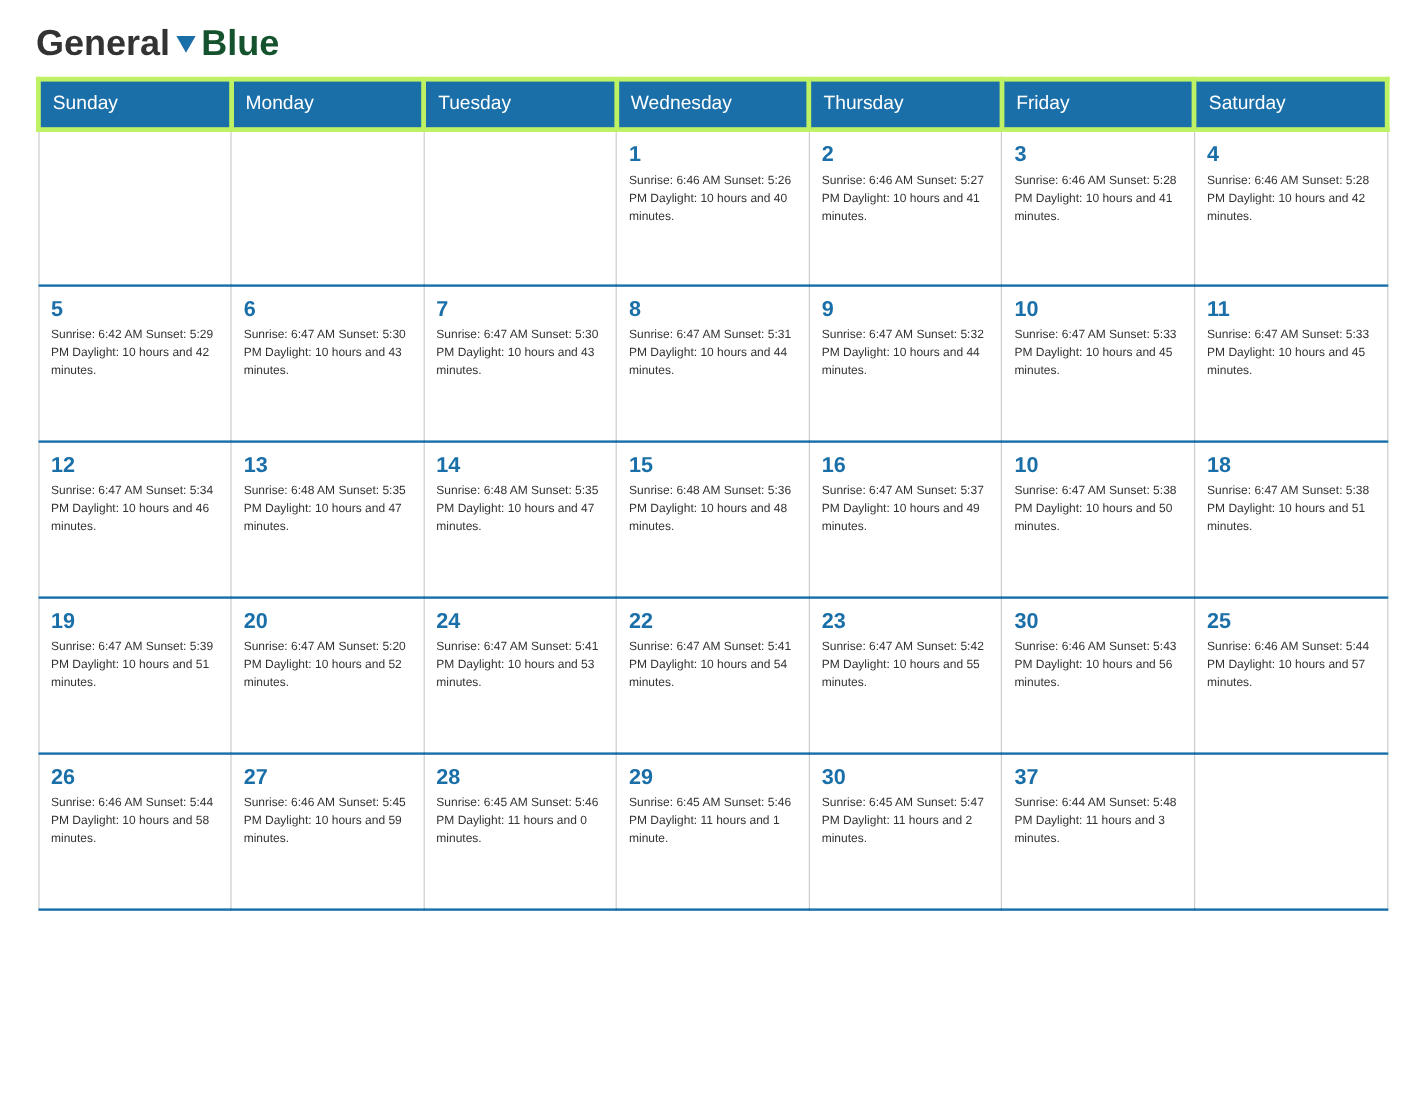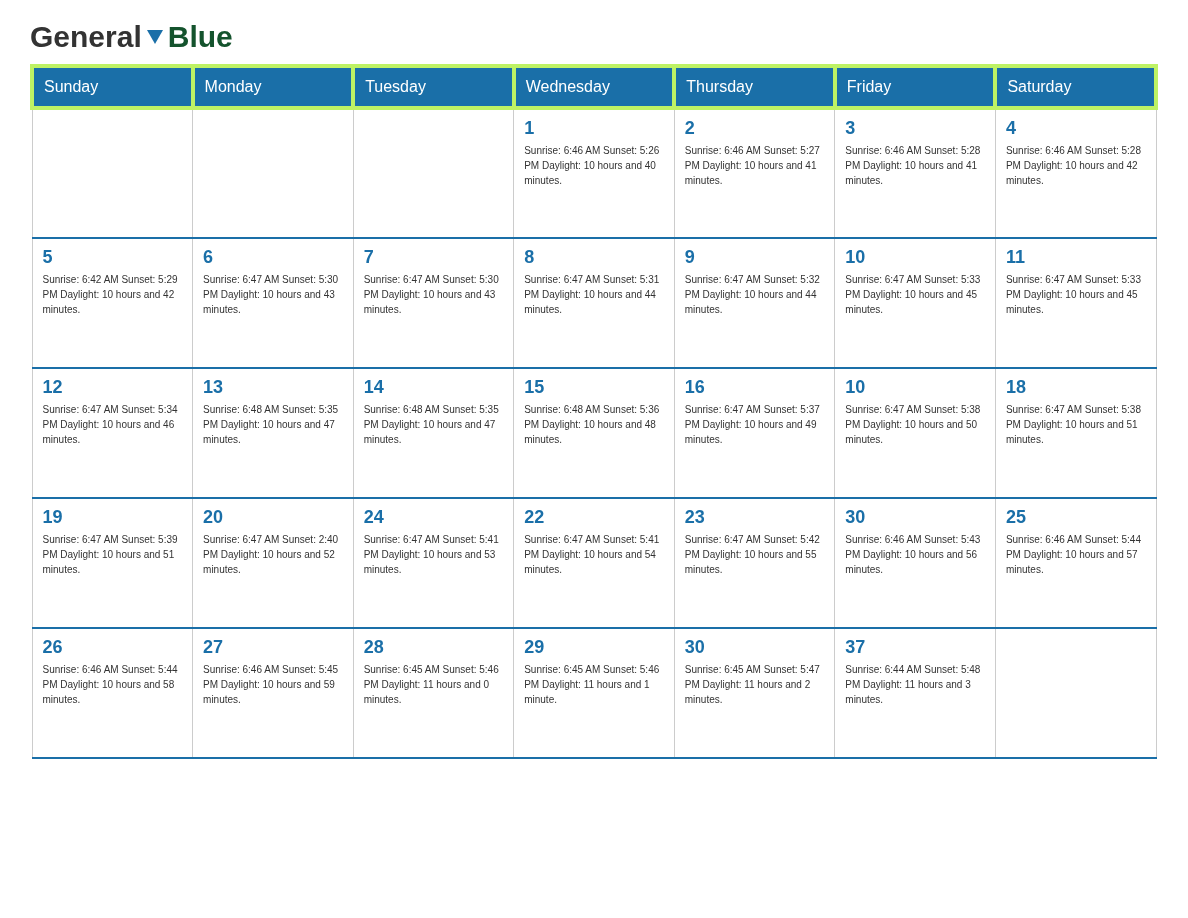--- a/index.html
+++ b/index.html
@@ -266,21 +266,21 @@
         <td>
           <span class="day-num">19</span>
           <div class="day-info">Sunrise: 6:47 AM
 Sunset: 5:39 PM
 Daylight: 10 hours
 and 51 minutes.</div>
         </td>
         <td>
           <span class="day-num">20</span>
           <div class="day-info">Sunrise: 6:47 AM
-Sunset: 2:40 PM
+Sunset: 5:20 PM
 Daylight: 10 hours
 and 52 minutes.</div>
         </td>
         <td>
           <span class="day-num">24</span>
           <div class="day-info">Sunrise: 6:47 AM
 Sunset: 5:41 PM
 Daylight: 10 hours
 and 53 minutes.</div>
         </td>

